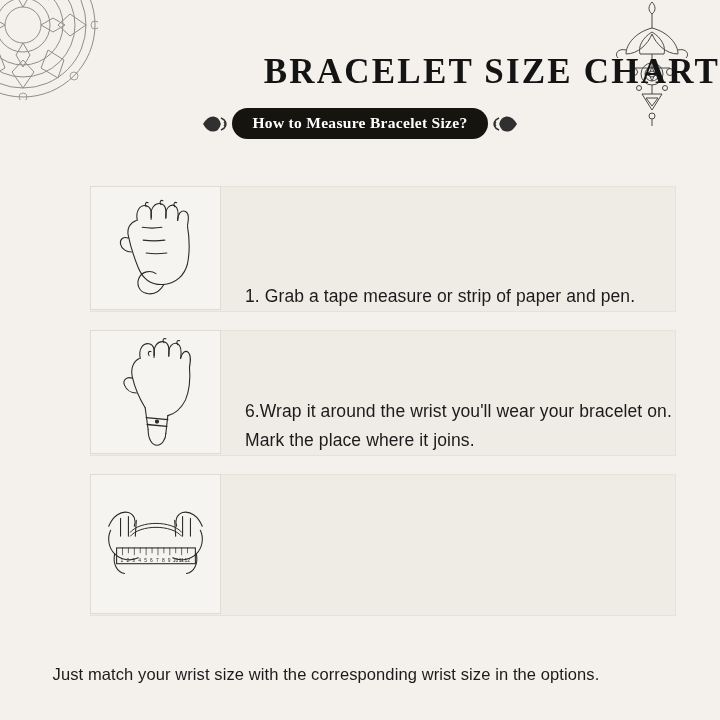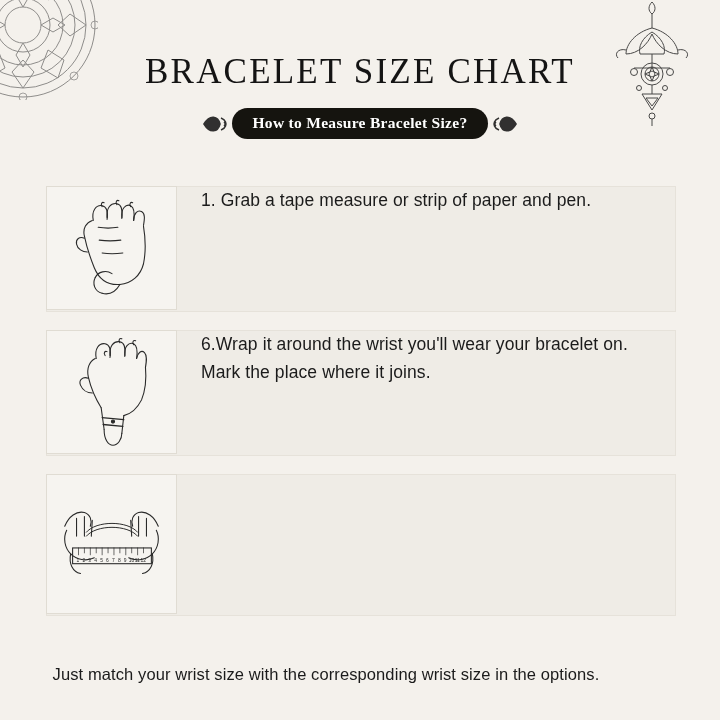--- a/index.html
+++ b/index.html
@@ -40,24 +40,24 @@
     height: 130px;
     opacity: 0.85;
   }
 
   
   .title {
     position: absolute;
     top: 52px;
     left: 0;
     width: 720px;
-    text-align: center;
+    text-align: right;
     font-family: "Liberation Serif", serif;
     font-size: 35px;
-    font-weight: normal;
+    font-weight: bold;
     letter-spacing: 2.2px;
     color: #141414;
   }
 
   
   .subtitle-row {
     position: absolute;
     top: 108px;
     left: 0;
     width: 720px;
@@ -86,22 +86,23 @@
   
   .steps {
     position: absolute;
     top: 186px;
     left: 0;
     width: 720px;
   }
   .step {
     position: relative;
     display: flex;
-    align-items: flex-start;
+    align-items: flex-end;
     margin-bottom: 20px;
+    margin-left: 44px;
   }
   .step-band {
     position: absolute;
     left: 46px;
     right: 44px;
     top: 0;
     bottom: 0;
     background: #efece6;
     border: 1px solid #e6e2da;
   }

